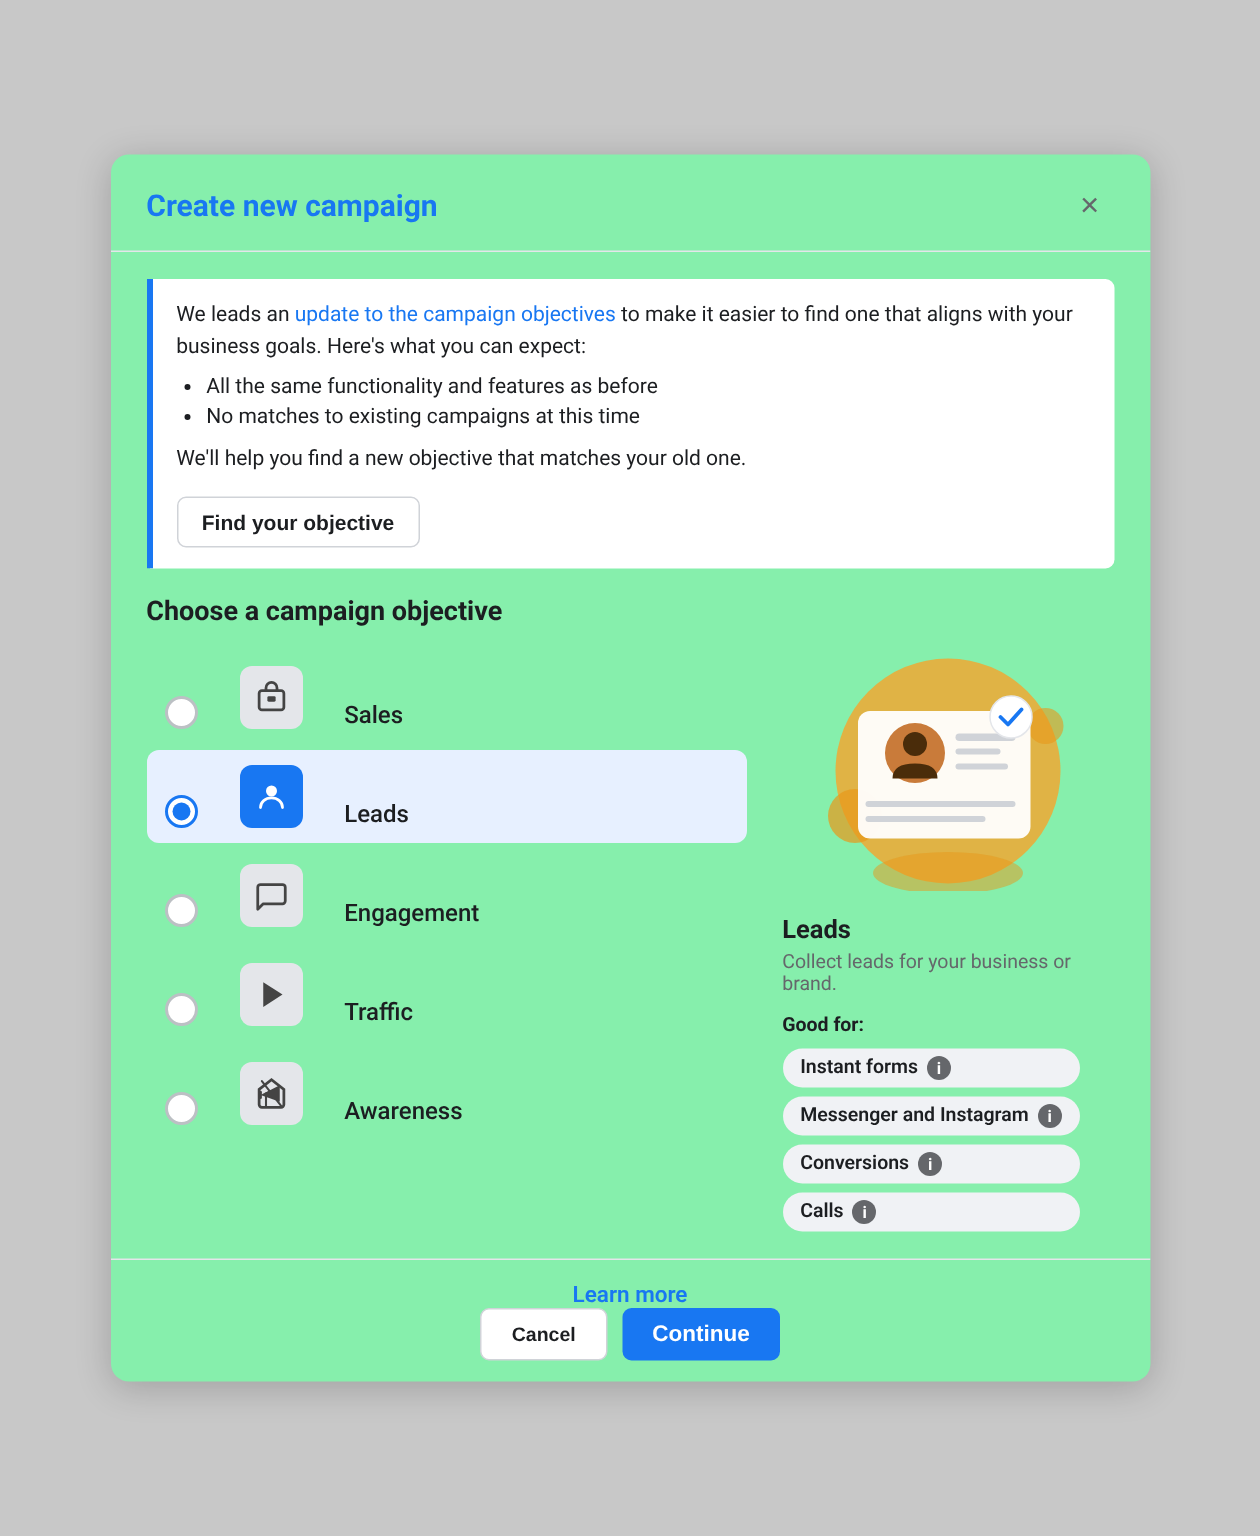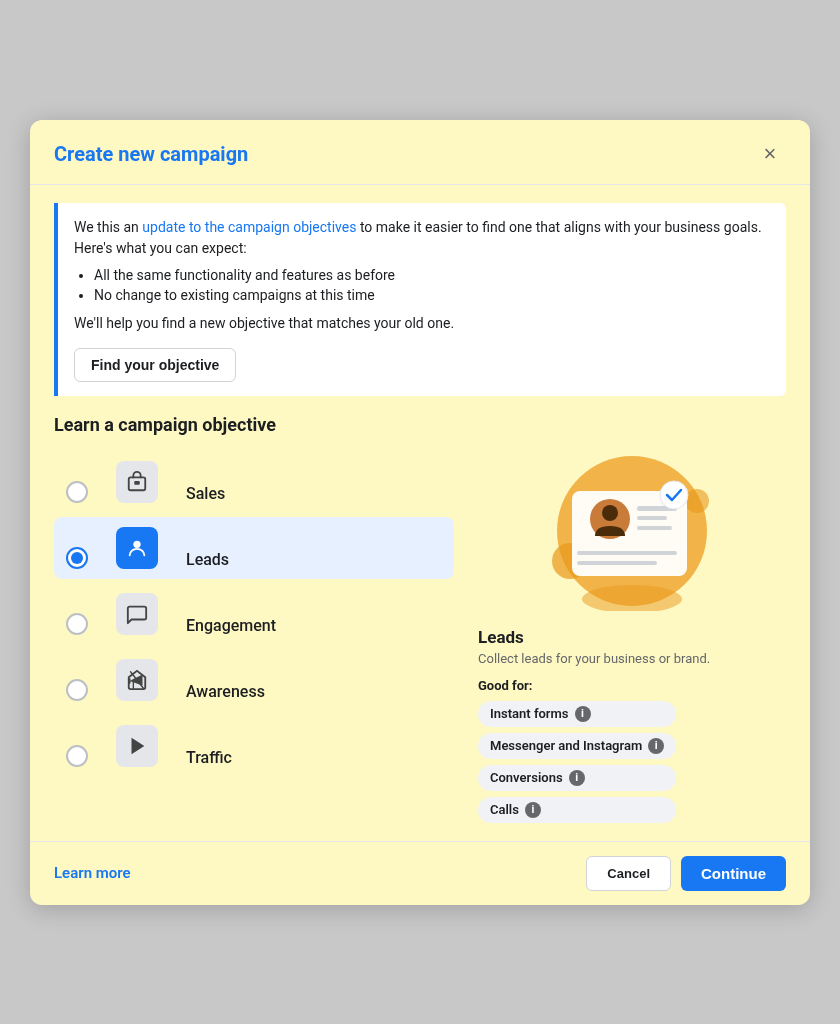--- a/index.html
+++ b/index.html
@@ -5,23 +5,23 @@
     * { box-sizing: border-box; margin: 0; padding: 0; }
     body {
       background: #c8c8c8;
       display: flex;
       justify-content: center;
       align-items: center;
       min-height: 100vh;
       font-family: -apple-system, BlinkMacSystemFont, 'Segoe UI', Roboto, Helvetica, Arial, sans-serif;
     }
     .modal {
-      background: #fef9c3;
+      background: #86efac;
       border-radius: 12px;
-      width: 780px;
+      width: 693px;
       max-width: 780px;
       overflow: hidden;
       box-shadow: 0 4px 24px rgba(0,0,0,0.2);
       display: flex;
       flex-direction: column;
     }
     .modal-header {
       display: flex;
       justify-content: space-between;
       align-items: center;
@@ -217,20 +217,21 @@
       font-weight: 700;
       flex-shrink: 0;
     }
     .modal-footer {
       display: flex;
       justify-content: space-between;
       align-items: center;
       padding: 14px 24px;
       border-top: 1px solid #e4e6ea;
       margin-top: 8px;
+      flex-direction: column;
     }
     .learn-more-link {
       color: #1877f2;
       font-size: 15px;
       font-weight: 600;
       text-decoration: none;
       cursor: pointer;
     }
     .footer-buttons {
       display: flex;
@@ -262,31 +263,31 @@
 
 <div class="modal">
 
   <div class="modal-header">
     <span class="modal-title">Create new campaign</span>
     <button class="close-btn">×</button>
   </div>
 
   <div class="notice-box">
     <p class="notice-text">
-      <span>We this an </span><a href="#">update to the campaign objectives</a><span> to make it easier to find one that aligns with your business goals. Here's what you can expect:</span>
+      <span>We leads an </span><a href="#">update to the campaign objectives</a><span> to make it easier to find one that aligns with your business goals. Here's what you can expect:</span>
     </p>
     <ul class="notice-list">
       <li>All the same functionality and features as before</li>
-      <li>No change to existing campaigns at this time</li>
+      <li>No matches to existing campaigns at this time</li>
     </ul>
     <p class="notice-text" style="margin-top:10px;">We'll help you find a new objective that matches your old one.</p>
     <button class="find-objective-btn">Find your objective</button>
   </div>
 
-  <div class="section-title">Learn a campaign objective</div>
+  <div class="section-title">Choose a campaign objective</div>
 
   <div class="content-area">
 
     <div class="objective-list">
 
       <div class="objective-item">
         <div class="radio-outer"></div>
         <div class="objective-icon">
           <svg width="22" height="22" viewBox="0 0 24 24" fill="none" xmlns="http://www.w3.org/2000/svg">
             <rect x="3" y="7" width="18" height="14" rx="2" stroke="#444" stroke-width="2" fill="none"></rect>
@@ -318,38 +319,38 @@
           </svg>
         </div>
         <span class="objective-label">Engagement</span>
       </div>
 
 
       <div class="objective-item">
         <div class="radio-outer"></div>
         <div class="objective-icon">
           <svg width="22" height="22" viewBox="0 0 24 24" fill="none" xmlns="http://www.w3.org/2000/svg">
-            <path d="M3 9l9-7 9 7v11a2 2 0 01-2 2H5a2 2 0 01-2-2V9z" stroke="#444" stroke-width="2" fill="none"></path>
-            <path d="M5 3l14 18M8 21V12l8-3" stroke="#444" stroke-width="1.5" stroke-linecap="round" fill="none"></path>
-
-            <path d="M4 13L18 6v12L4 13z" fill="#444"></path>
-            <path d="M4 11v4" stroke="#444" stroke-width="2" stroke-linecap="round"></path>
+            <polygon points="6,3 20,12 6,21" fill="#444"></polygon>
           </svg>
         </div>
-        <span class="objective-label">Awareness</span>
+        <span class="objective-label">Traffic</span>
       </div>
 
       <div class="objective-item">
         <div class="radio-outer"></div>
         <div class="objective-icon">
           <svg width="22" height="22" viewBox="0 0 24 24" fill="none" xmlns="http://www.w3.org/2000/svg">
-            <polygon points="6,3 20,12 6,21" fill="#444"></polygon>
+            <path d="M3 9l9-7 9 7v11a2 2 0 01-2 2H5a2 2 0 01-2-2V9z" stroke="#444" stroke-width="2" fill="none"></path>
+            <path d="M5 3l14 18M8 21V12l8-3" stroke="#444" stroke-width="1.5" stroke-linecap="round" fill="none"></path>
+
+            <path d="M4 13L18 6v12L4 13z" fill="#444"></path>
+            <path d="M4 11v4" stroke="#444" stroke-width="2" stroke-linecap="round"></path>
           </svg>
         </div>
-        <span class="objective-label">Traffic</span>
+        <span class="objective-label">Awareness</span>
       </div>
 
     </div>
 
     <div class="detail-area">
 
       <div class="detail-illustration">
         <svg width="180" height="160" viewBox="0 0 180 160" xmlns="http://www.w3.org/2000/svg">
 
           <circle cx="90" cy="80" r="75" fill="#f0a832" opacity="0.85"></circle>

